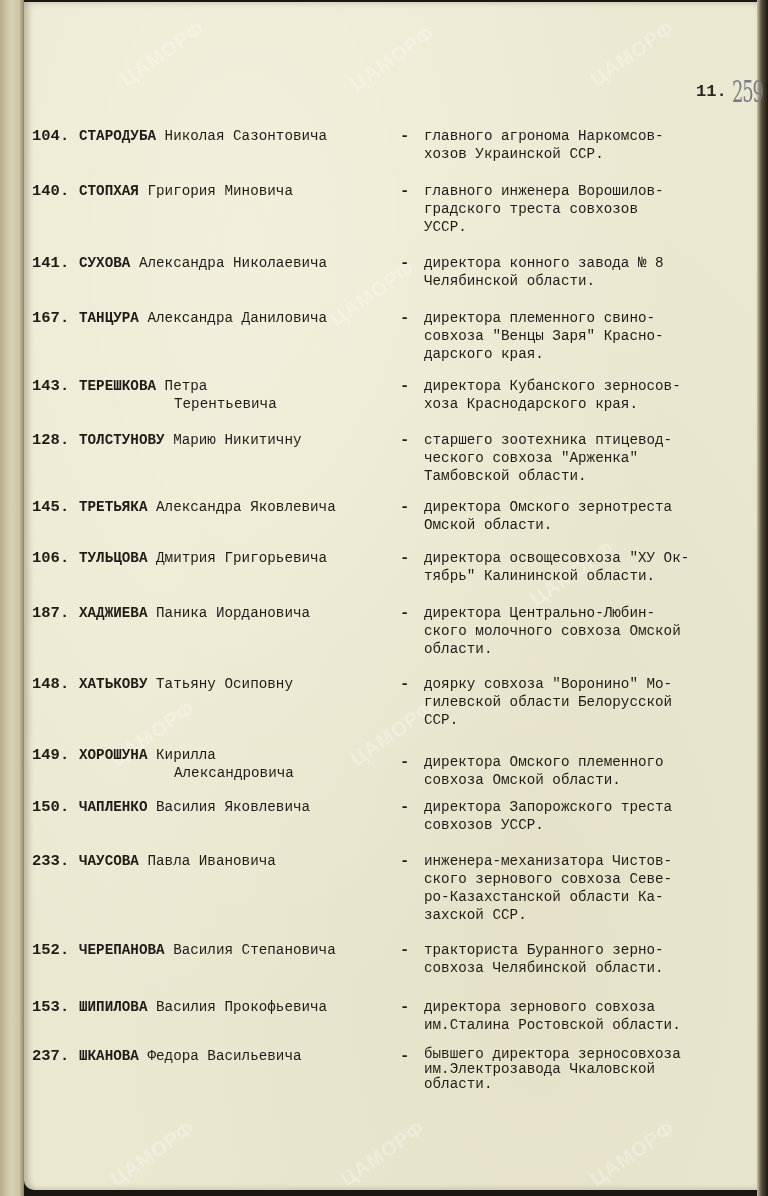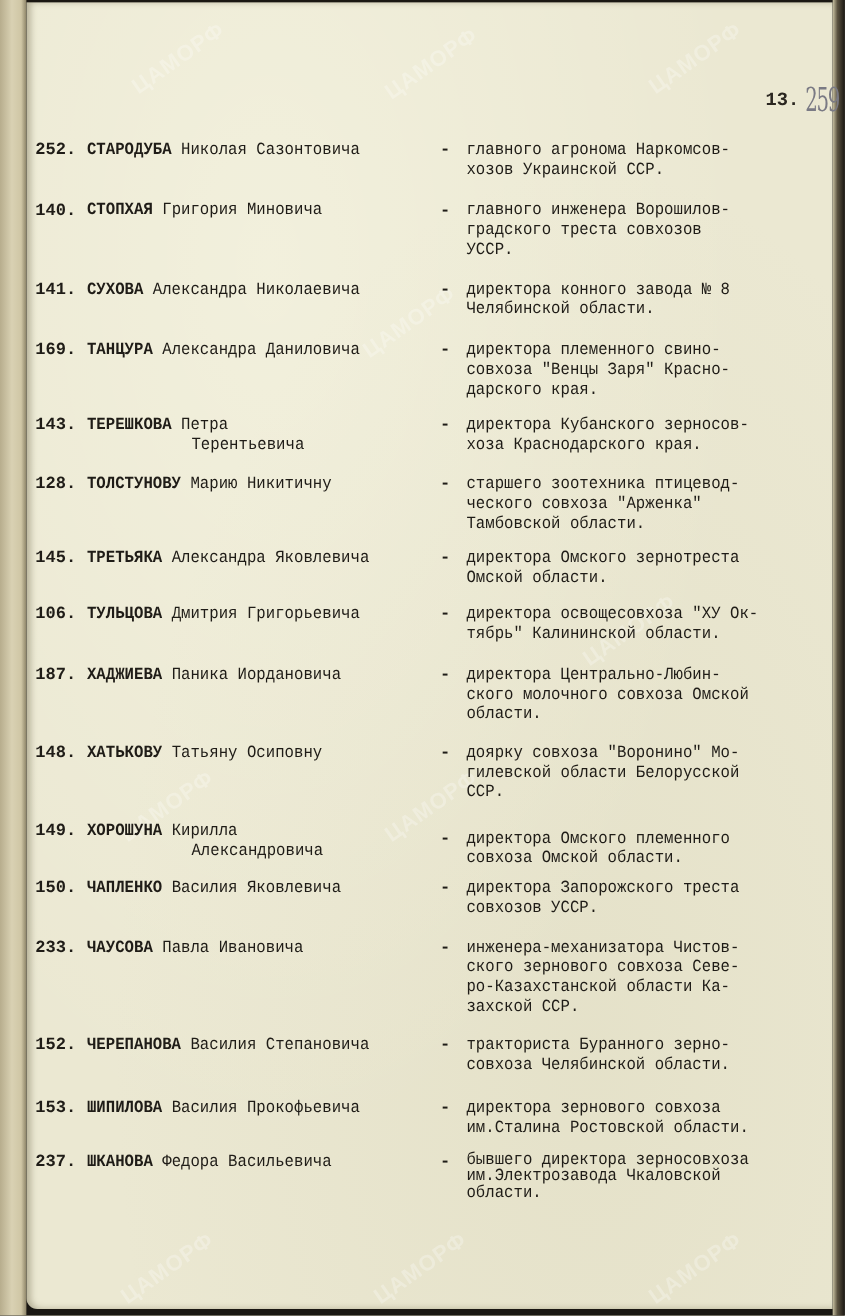--- a/index.html
+++ b/index.html
@@ -77,25 +77,25 @@
   <div class="watermark" style="left:320px;top:45px;">ЦАМОРФ</div>
   <div class="watermark" style="left:560px;top:40px;">ЦАМОРФ</div>
   <div class="watermark" style="left:300px;top:280px;">ЦАМОРФ</div>
   <div class="watermark" style="left:500px;top:560px;">ЦАМОРФ</div>
   <div class="watermark" style="left:80px;top:720px;">ЦАМОРФ</div>
   <div class="watermark" style="left:320px;top:720px;">ЦАМОРФ</div>
   <div class="watermark" style="left:80px;top:1140px;">ЦАМОРФ</div>
   <div class="watermark" style="left:310px;top:1140px;">ЦАМОРФ</div>
   <div class="watermark" style="left:560px;top:1140px;">ЦАМОРФ</div>
 
-  <div class="page-number">13.</div>
+  <div class="page-number">11.</div>
   <div class="folio">259</div>
 
   <div class="entry" style="top:125px;">
-    <span class="num">252.</span>
+    <span class="num">104.</span>
     <span class="name"><span class="surname">СТАРОДУБА</span><span> Николая Сазонтовича</span></span>
     <span class="dash">-</span>
     <div class="desc">
       <span>главного агронома Наркомсов-</span>
       <span>хозов Украинской ССР.</span>
     </div>
   </div>
 
   <div class="entry" style="top:180px;">
     <span class="num">140.</span>
@@ -112,21 +112,21 @@
     <span class="num">141.</span>
     <span class="name"><span class="surname">СУХОВА</span><span> Александра Николаевича</span></span>
     <span class="dash">-</span>
     <div class="desc">
       <span>директора конного завода № 8</span>
       <span>Челябинской области.</span>
     </div>
   </div>
 
   <div class="entry" style="top:307px;">
-    <span class="num">169.</span>
+    <span class="num">167.</span>
     <span class="name"><span class="surname">ТАНЦУРА</span><span> Александра Даниловича</span></span>
     <span class="dash">-</span>
     <div class="desc">
       <span>директора племенного свино-</span>
       <span>совхоза "Венцы Заря" Красно-</span>
       <span>дарского края.</span>
     </div>
   </div>
 
   <div class="entry" style="top:375px;">

